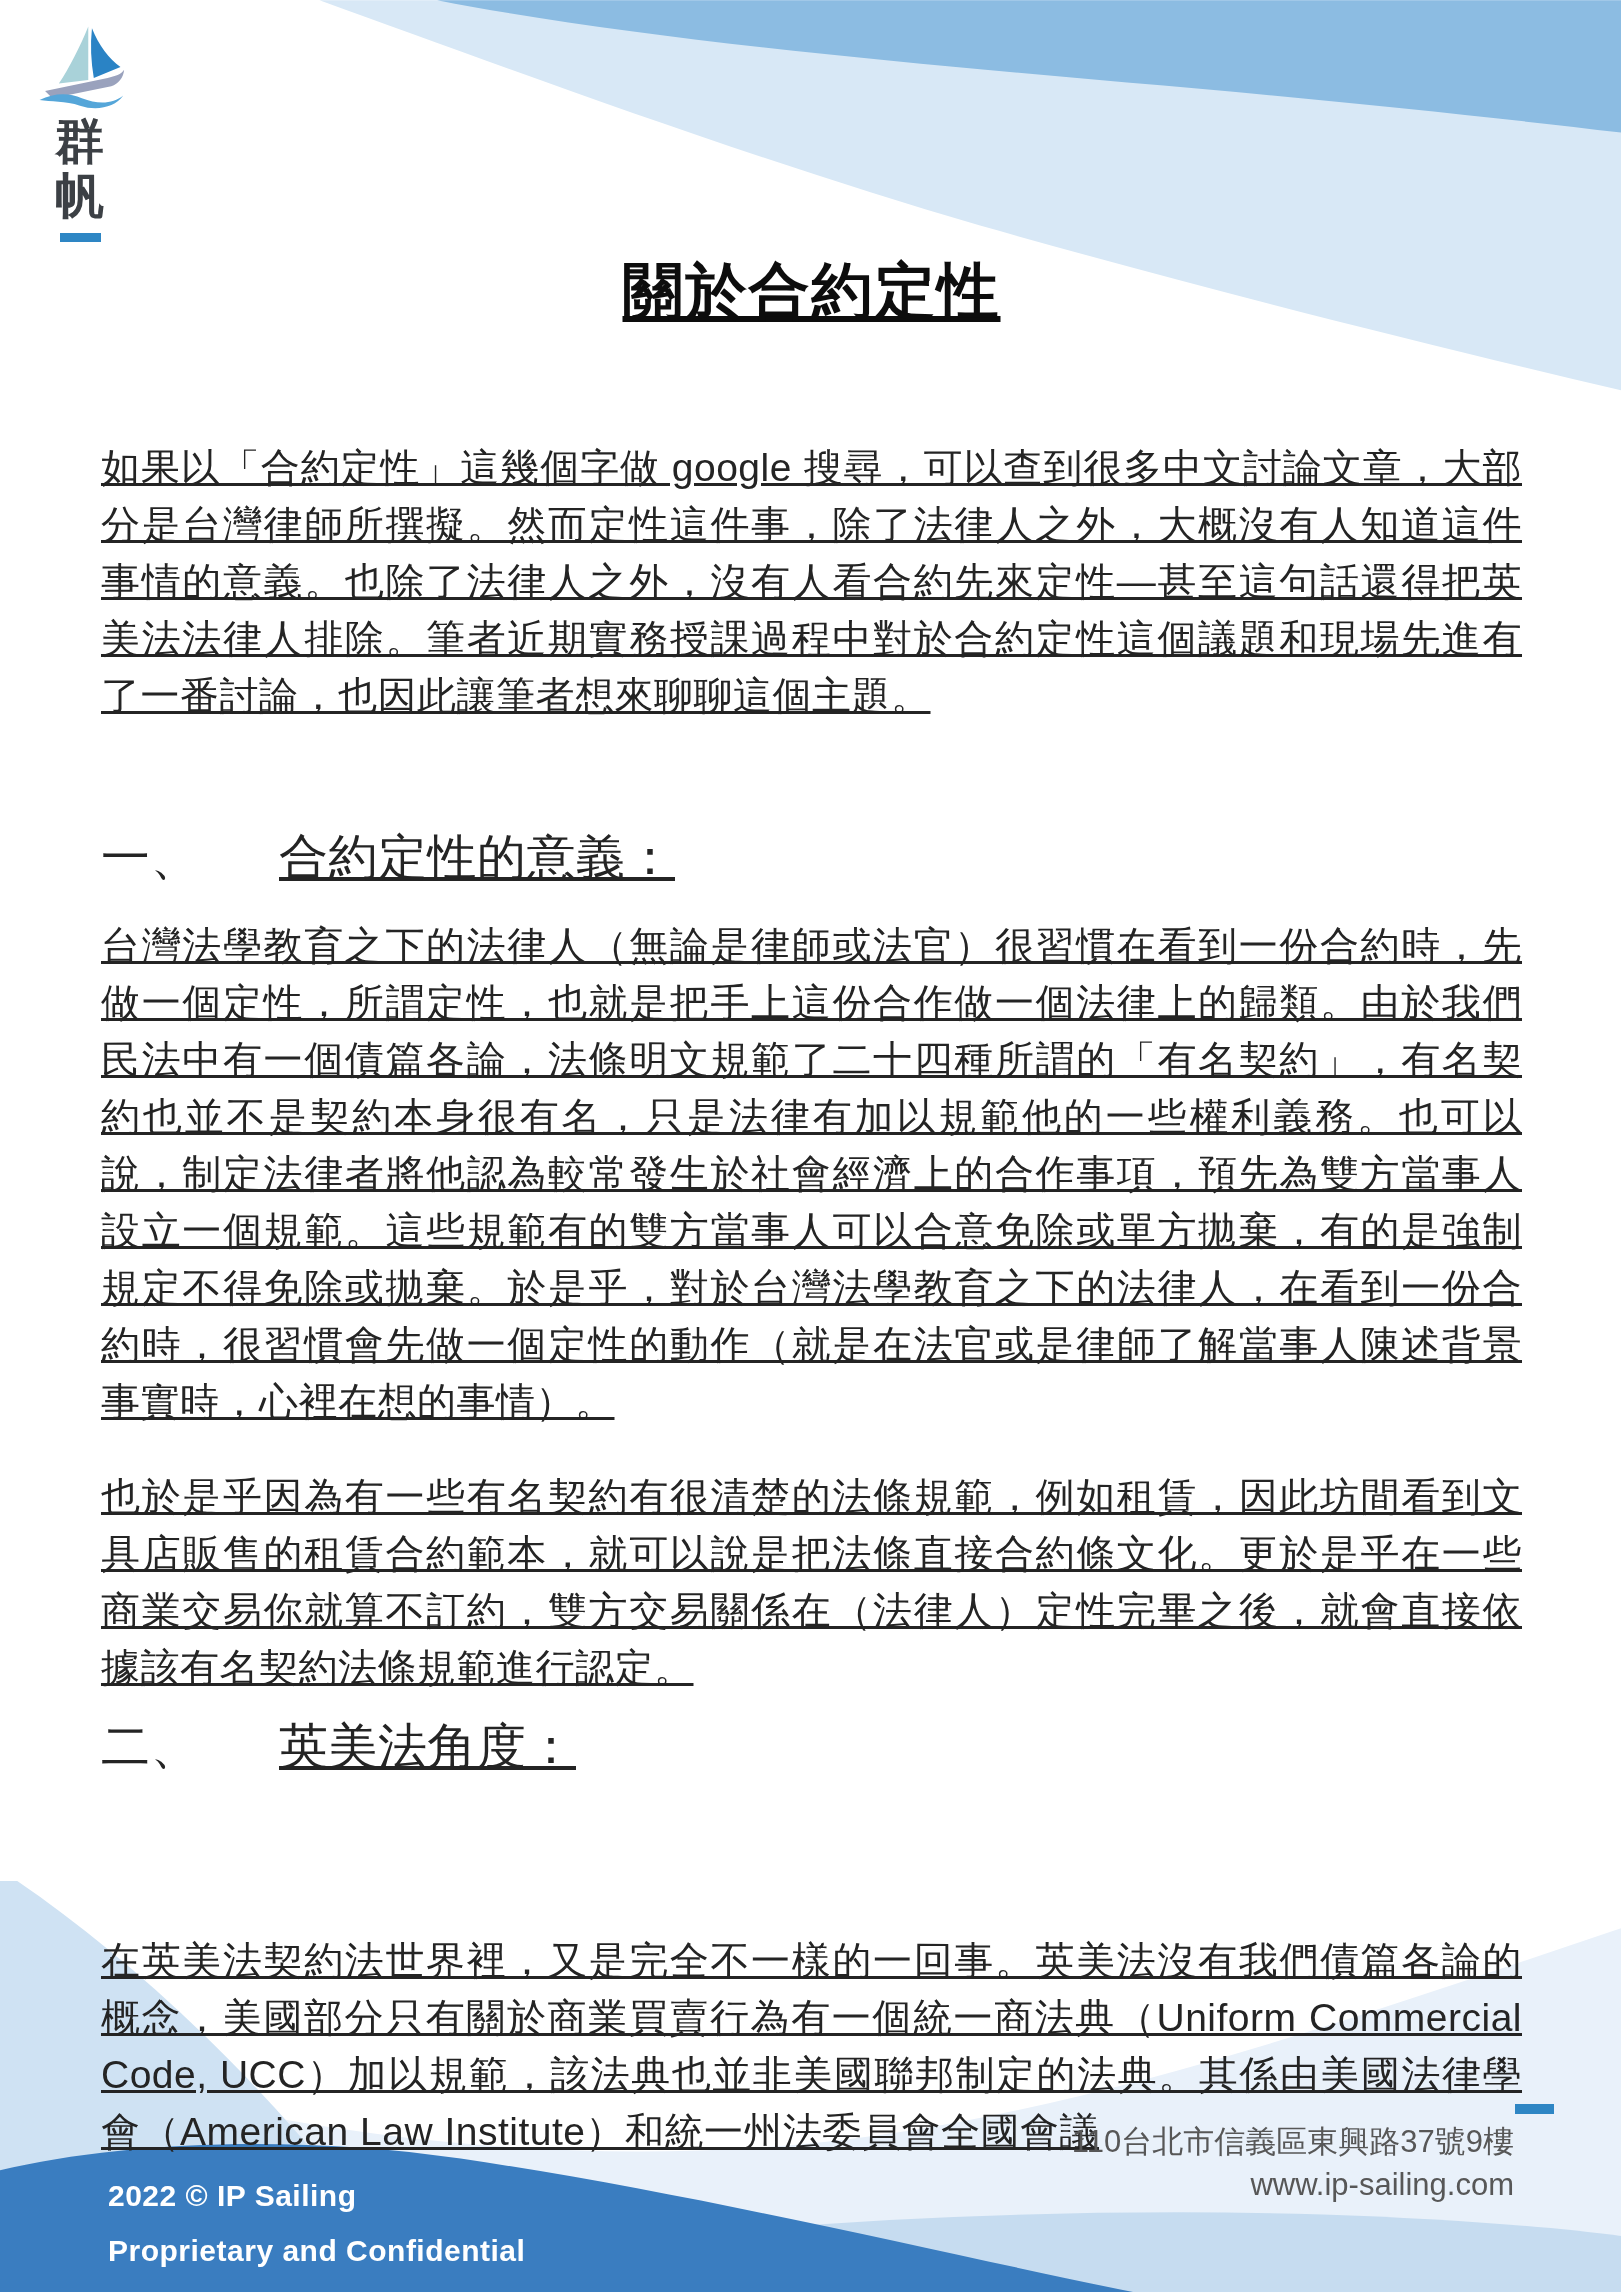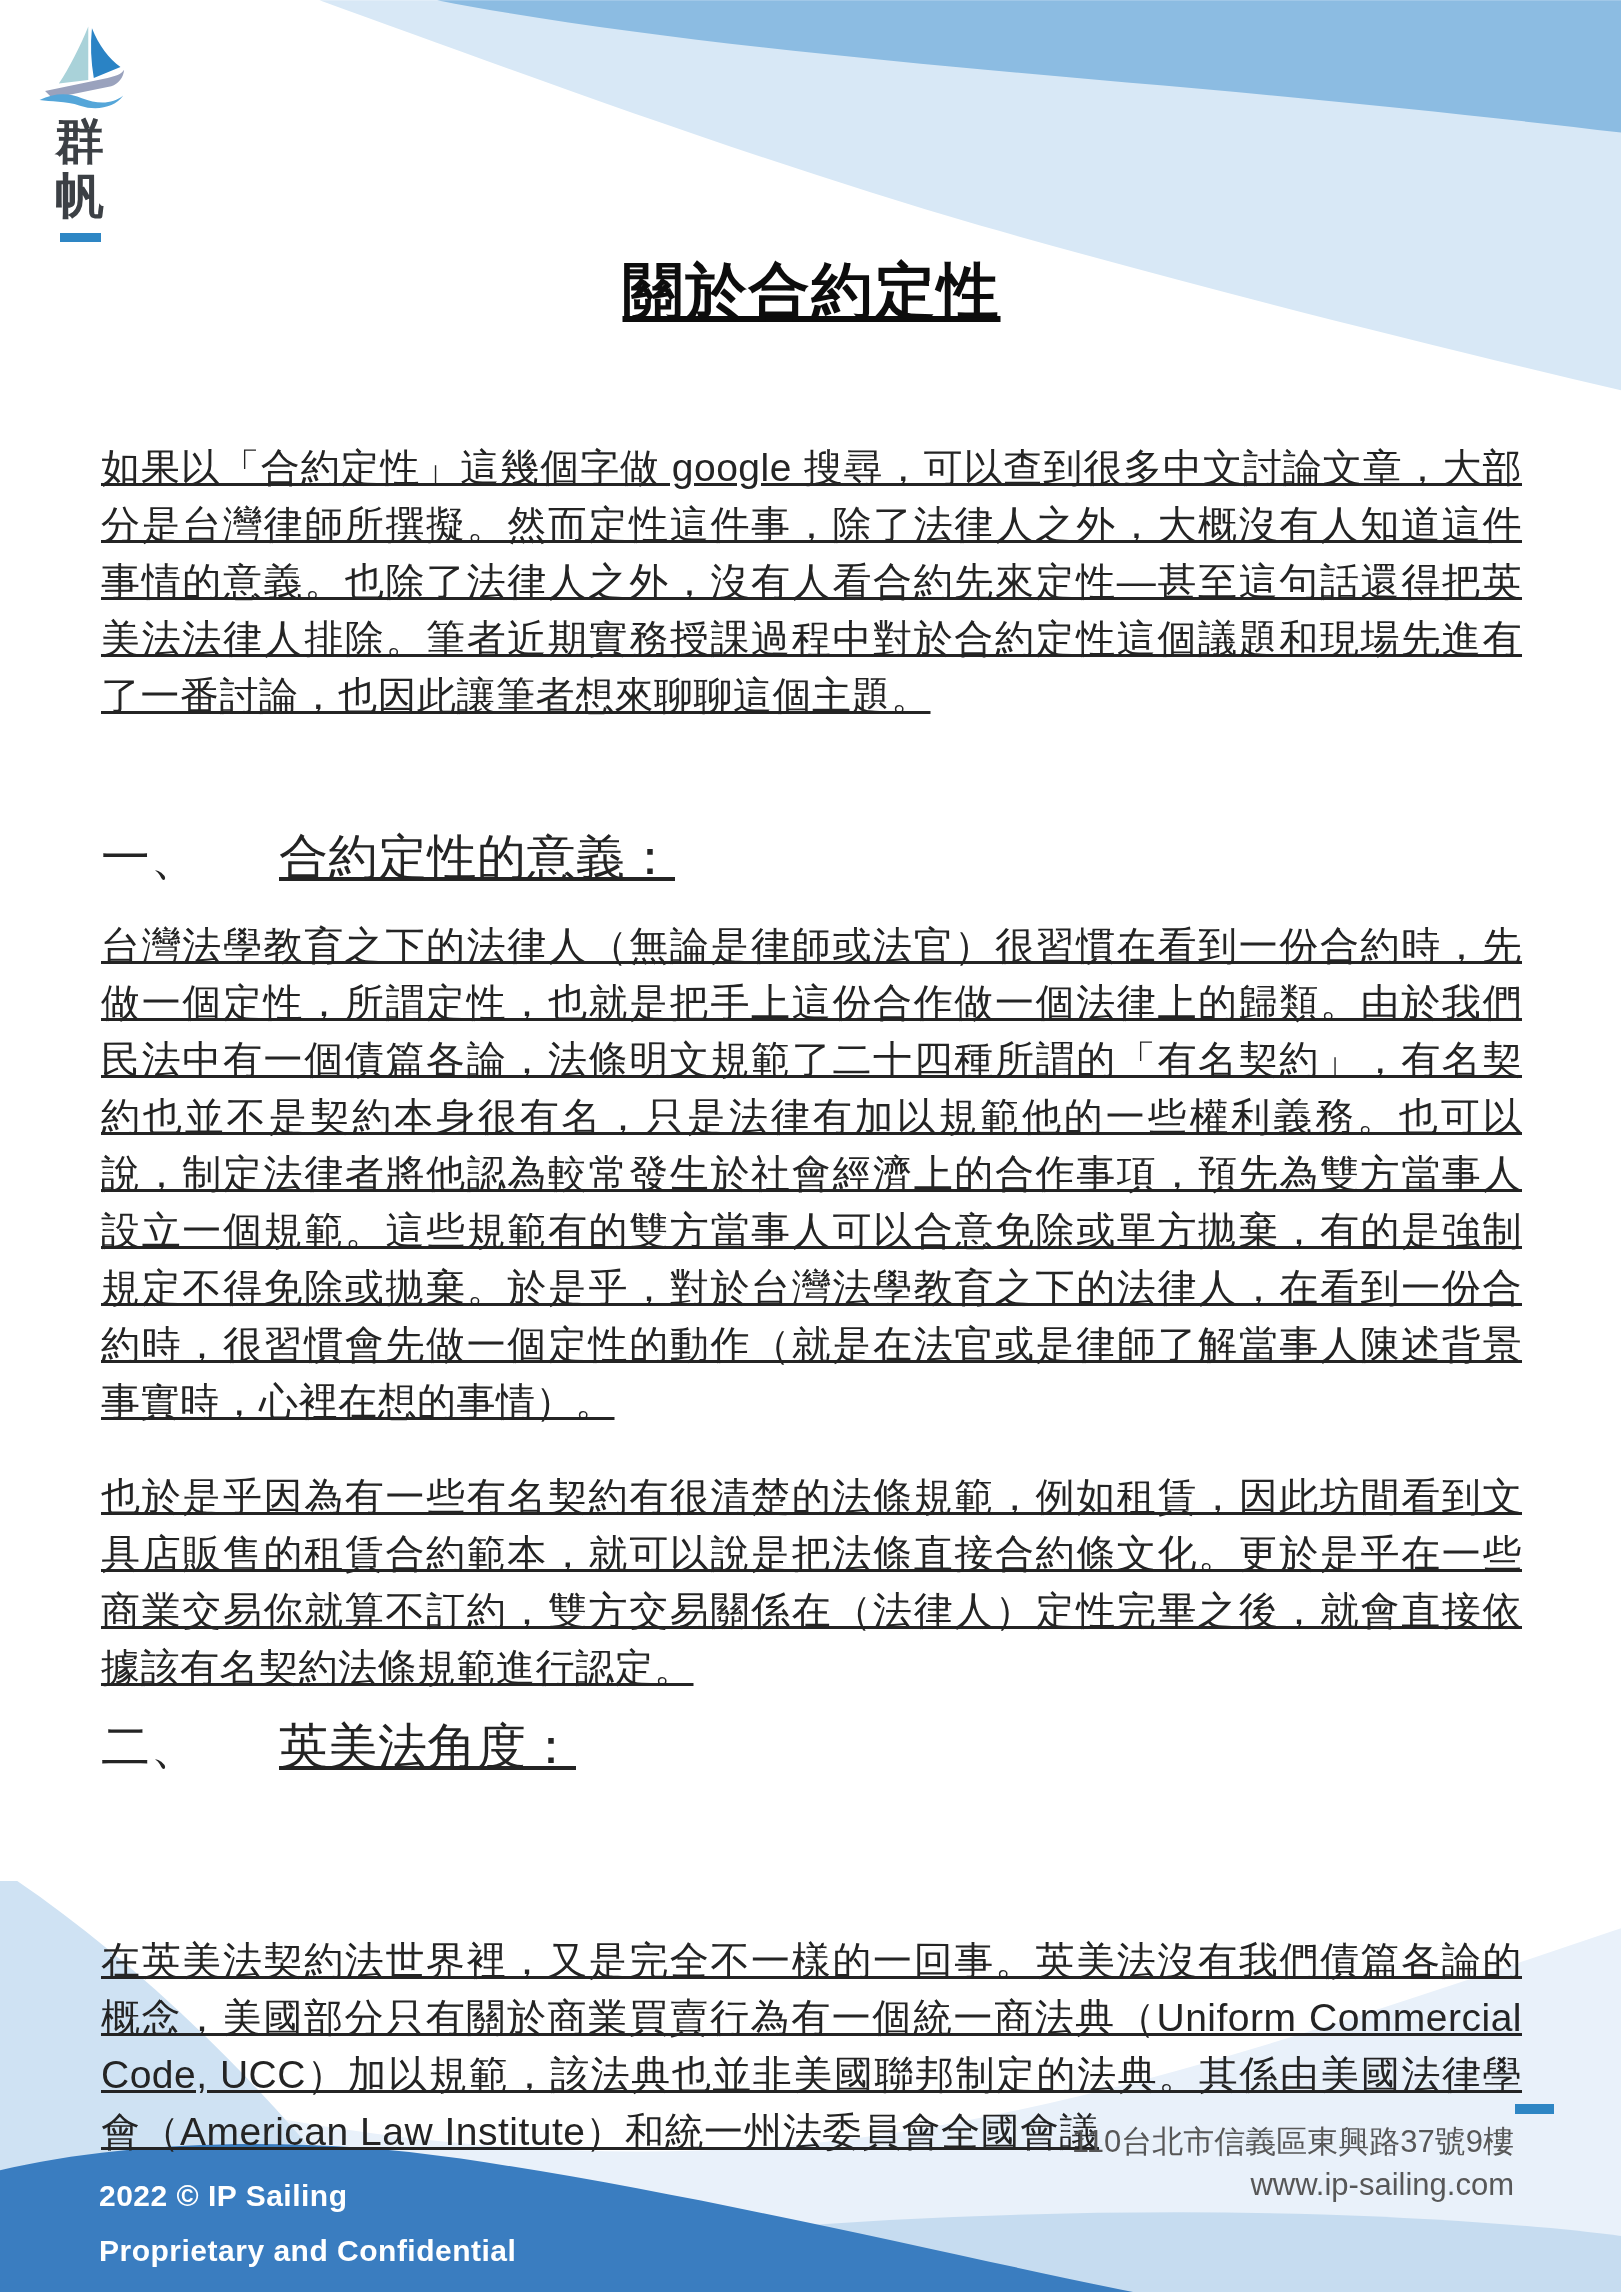--- a/index.html
+++ b/index.html
@@ -83,21 +83,21 @@
     color:#242424;
     letter-spacing:0.5px;
   }
   .h1{top:829px;}
   .h2{top:1718px;}
   .heading .h-num{display:inline-block;width:178px;}
 
   
   .footer-copy{
     position:absolute;
-    left:99px;
+    left:108px;
     top:2168px;
     color:#ffffff;
     font-size:30px;
     line-height:55px;
     font-weight:600;
     letter-spacing:0.5px;
   }
   .footer-dash{
     position:absolute;
     left:1515px;

